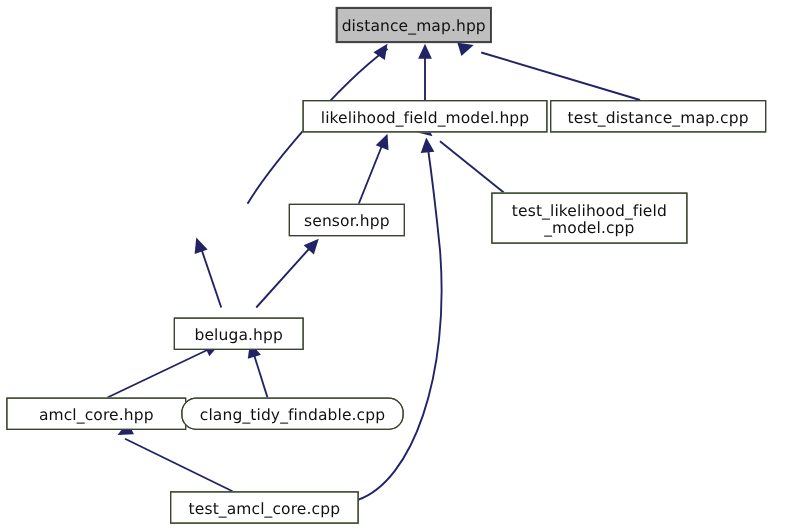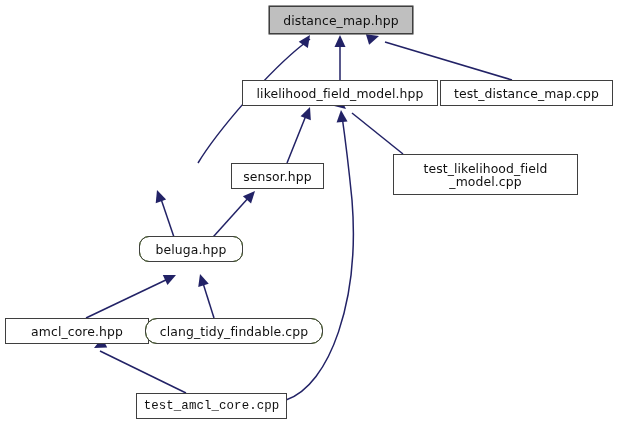--- a/index.html
+++ b/index.html
@@ -75,23 +75,23 @@
       <polygon points="0,0 -5.5,12 5.5,12" fill="#222266" transform="translate(255,191) rotate(42)"></polygon>
       <path d="M 86,318 L 170,278" fill="none" stroke="#222266" stroke-width="1.5"></path>
       <polygon points="0,0 -5.5,12 5.5,12" fill="#222266" transform="translate(176,275) rotate(65)"></polygon>
       <path d="M 214,318 L 202,280" fill="none" stroke="#222266" stroke-width="1.5"></path>
       <polygon points="0,0 -5.5,12 5.5,12" fill="#222266" transform="translate(200,274) rotate(343)"></polygon>
       <path d="M 186,393 L 100,351" fill="none" stroke="#222266" stroke-width="1.5"></path>
       <polygon points="0,0 -5.5,12 5.5,12" fill="#222266" transform="translate(94,348) rotate(243)"></polygon>
       <path d="M 286,400 C 330,385 360,300 352,200 C 348,160 344,130 342,116" fill="none" stroke="#222266" stroke-width="1.5"></path>
       <polygon points="0,0 -5.5,12 5.5,12" fill="#222266" transform="translate(341,110) rotate(355)"></polygon>
     </svg>
-<div class="node thick root" style="left: 269px; top: 6px; width: 144px; height: 28px;"><span class="node-label">distance_map.hpp</span></div>
+<div class="node thick root" style="left: 269px; top: 6px; width: 124px; height: 28px;"><span class="node-label">distance_map.hpp</span></div>
     <div class="node thick" style="left: 242px; top: 80px; width: 196px; height: 26px;"><span class="node-label">likelihood_field_model.hpp</span></div>
     <div class="node thick" style="left: 440px; top: 80px; width: 173px; height: 26px;"><span class="node-label">test_distance_map.cpp</span></div>
     <div class="node thick" style="left: 231px; top: 163px; width: 93px; height: 26px;"><span class="node-label">sensor.hpp</span></div>
-    <div class="node thick" style="left: 393px; top: 154px; width: 185px; height: 41px;"><span class="node-label">test_likelihood_field
+    <div class="node thick" style="left: 393px; top: 154px; width: 157px; height: 41px;"><span class="node-label">test_likelihood_field
 _model.cpp</span></div>
-    <div class="node thick" style="left: 139px; top: 236px; width: 104px; height: 26px; border-radius: 10px;"><span class="node-label">beluga.hpp</span></div>
+    <div class="node thick" style="left: 139px; top: 254px; width: 104px; height: 26px;"><span class="node-label">beluga.hpp</span></div>
     <div class="node thick" style="left: 5px; top: 318px; width: 144px; height: 26px;"><span class="node-label">amcl_core.hpp</span></div>
     <div class="node thick" style="left: 145px; top: 318px; width: 178px; height: 26px; border-radius: 12px;"><span class="node-label">clang_tidy_findable.cpp</span></div>
-    <div class="node thick" style="left: 136px; top: 393px; width: 151px; height: 26px; font-family: Liberation Mono, monospace;"><span class="node-label">test_amcl_core.cpp</span></div>
+    <div class="node thick" style="left: 136px; top: 393px; width: 151px; height: 26px;"><span class="node-label">test_amcl_core.cpp</span></div>
   </div>
 
 </body></html>

